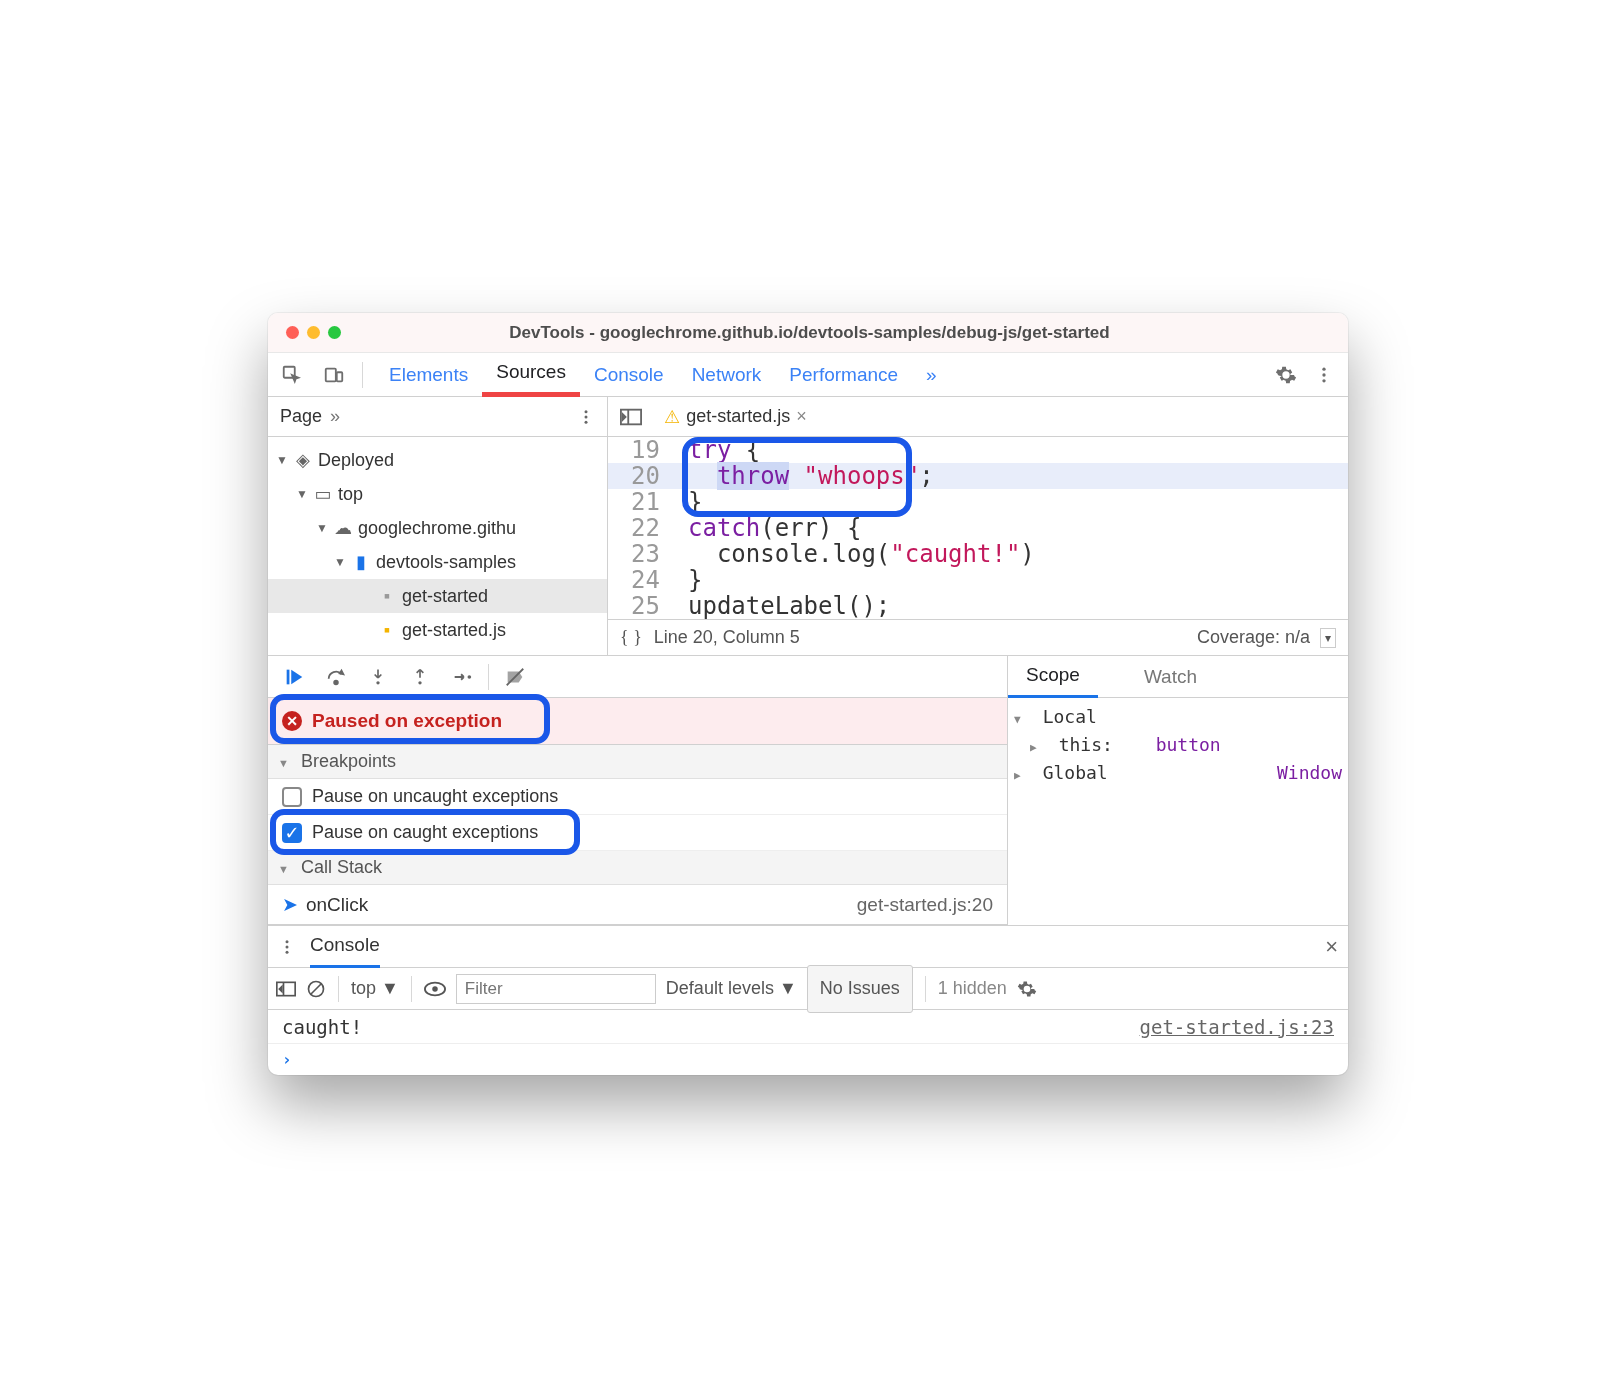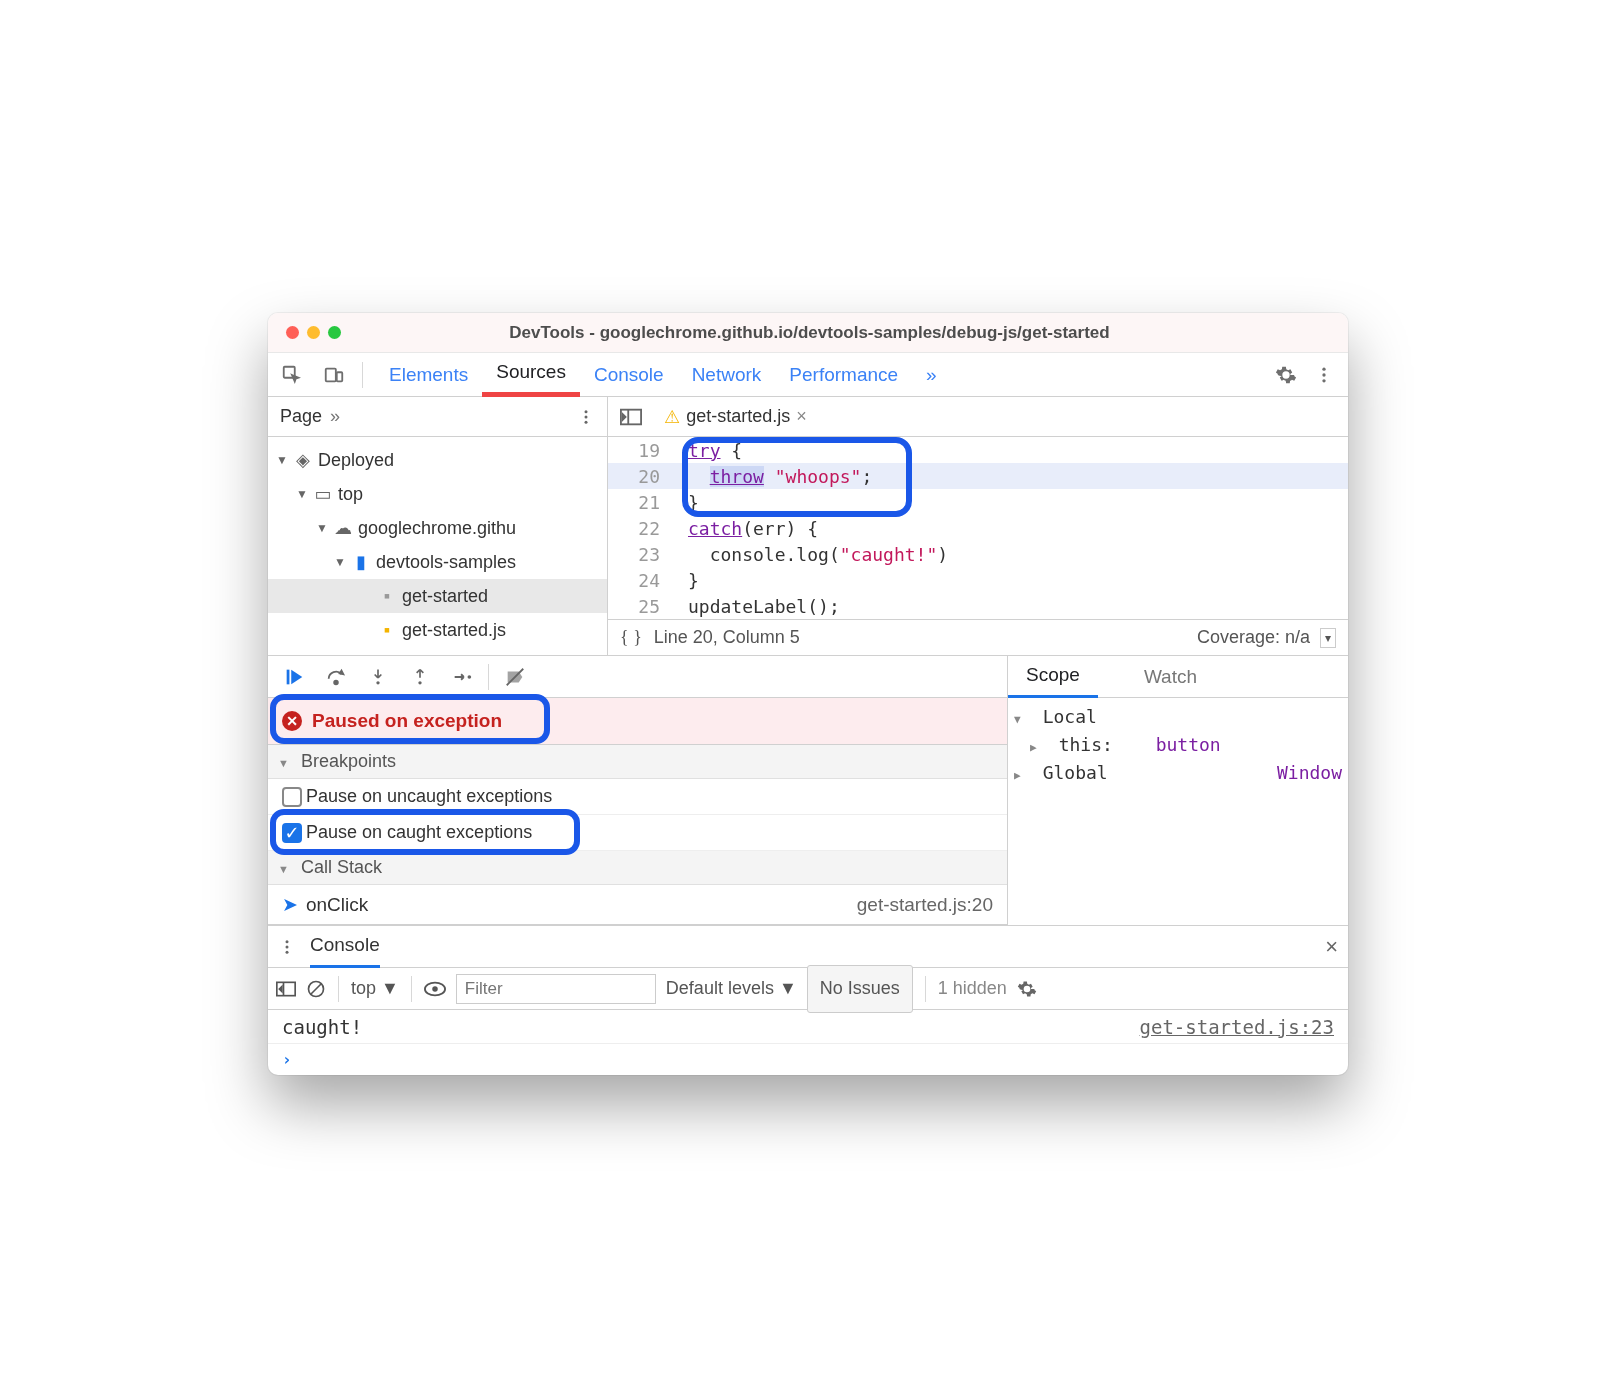--- a/index.html
+++ b/index.html
@@ -56,44 +56,44 @@
 .tree-row { display:flex; align-items:center; height:34px; padding-left: 8px; gap:4px;}
 .tree-row.sel { background:#e8e8e8; }
 .tri { width:12px; display:inline-block; color:#666; font-size:12px;}
 .ticon { width:22px; display:inline-flex; justify-content:center; color:#666;}
 .tree-row.indent1{padding-left:28px;} .indent2{padding-left:48px;} .indent3{padding-left:66px;} .indent4{padding-left:108px;}
 
 .editor { flex:1; display:flex; flex-direction:column; }
 .editor-tabs { height:40px; display:flex; align-items:center; border-bottom:1px solid #d0d0d0; padding-left:6px; gap:8px; font-size:18px;}
 .editor-tab { display:flex; align-items:center; gap:6px; padding:0 8px; height:40px; }
 .editor-tab .close { color:#888; font-size:18px;}
-.code { font-family: Menlo, Consolas, monospace; font-size:18px; position:relative; }
+.code { font-family: Menlo, Consolas, monospace; font-size:24px; position:relative; }
 .gutter { width:62px; text-align:right; color:#999; padding-right:10px;}
 .code-row { display:flex; height:26px; align-items:center; }
-.code-row.hl { background:#e8edfa; } .tok-kw2{color:#7b1fa2;text-decoration:underline;} .tok-str{color:#c2185b;}
+.code-row.hl { background:#e8edfa; } .tok-kw2{color:#7b1fa2;} .tok-str{color:#c2185b;}
 .highlight-box {
   position:absolute; top:0px; left:74px; width:230px; height:80px;
   border:6px solid #1a57e8; border-radius:16px; pointer-events:none;
 }
 .status-line { height:36px; border-top:1px solid #d0d0d0; display:flex; align-items:center; font-size:18px; color:#555; padding:0 12px; gap:12px;}
 .status-line .right { margin-left:auto; display:flex; align-items:center; gap:10px;}
 
 .debug-row { display:flex; border-bottom:1px solid #d0d0d0;}
 .debug-left { width: 740px; border-right:1px solid #d0d0d0; }
 .debug-toolbar { height:42px; display:flex; align-items:center; gap:6px; padding:0 8px; border-bottom:1px solid #d0d0d0;}
 .dbtn { width:36px; height:36px; display:flex; align-items:center; justify-content:center; color:#666;}
 .paused-banner {
   background:#fdecee; color:#c5221f;
   height:46px; display:flex; align-items:center; gap:10px; padding:0 14px; font-size:19px; font-weight:700;
 }
 .paused-banner-wrap { position:relative; border-bottom:1px solid #d0d0d0;}
 .hl-ring { position:absolute; border:6px solid #1a57e8; border-radius:14px; pointer-events:none;}
 .ring1 { top:-4px; left:2px; width:280px; height:50px;}
 .section-head { height:34px; display:flex; align-items:center; padding:0 10px; font-size:18px; color:#555; background:#f4f4f4; border-bottom:1px solid #e0e0e0; gap:6px;}
-.bp-row { height:36px; display:flex; align-items:center; padding:0 14px; gap:4px; font-size:18px; position:relative; border-bottom:1px solid #eee;}
+.bp-row { height:36px; display:flex; align-items:center; padding:0 14px; gap:10px; font-size:18px; position:relative; border-bottom:1px solid #eee;}
 .cbx { width:20px; height:20px; border:2px solid #888; border-radius:4px; display:inline-flex; align-items:center; justify-content:center; background:#fff;}
 .cbx.checked { background:#1a73e8; border-color:#1a73e8; color:#fff;}
 .ring2 { top:-6px; left:2px; width:310px; height:46px;}
 .stack-row { height:40px; display:flex; align-items:center; padding:0 14px; font-size:19px; gap:8px; border-bottom:1px solid #d0d0d0;}
 .stack-row .loc { margin-left:auto; color:#666;}
 
 .debug-right { flex:1; }
 .scope-tabs { height:42px; display:flex; align-items:center; border-bottom:1px solid #d0d0d0;gap:28px;}
 .scope-tabs .t { padding:0 18px; height:42px; display:flex; align-items:center; font-size:19px; color:#777;}
 .scope-tabs .t.active { color:#202124; border-bottom:3px solid #1a73e8;}

